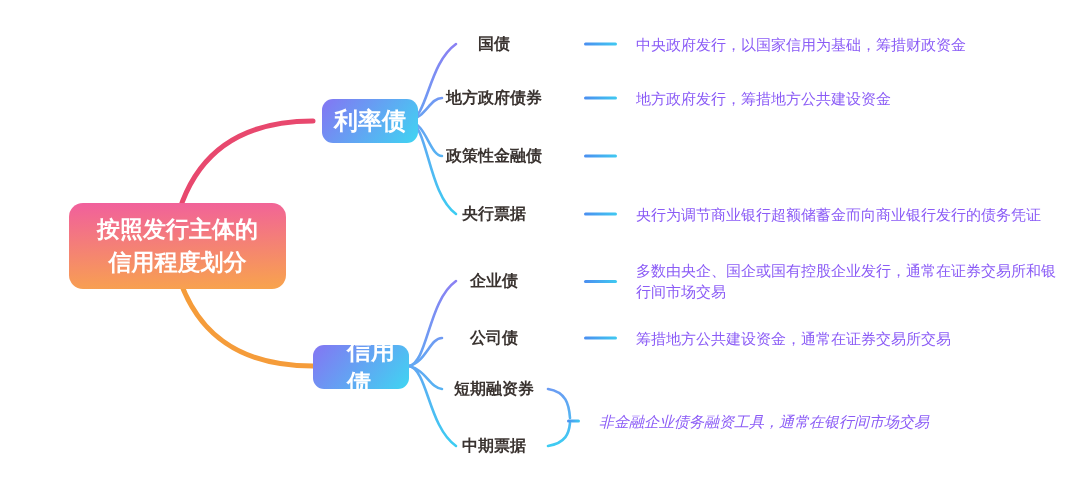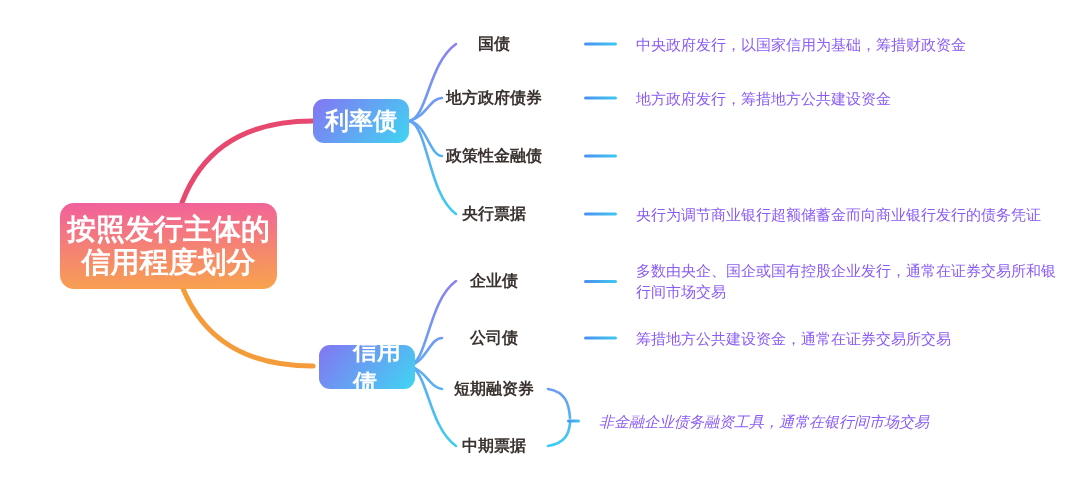--- a/index.html
+++ b/index.html
@@ -3,33 +3,33 @@
 <meta charset="utf-8">
 <style>
   html,body{margin:0;padding:0;background:#fff;}
   .canvas{
     position:relative;width:1080px;height:494px;background:#ffffff;
     font-family:"Liberation Sans","DejaVu Sans",sans-serif;overflow:hidden;
   }
   svg.links{position:absolute;left:0;top:0;width:1080px;height:494px;}
   .node{
     position:absolute;display:flex;align-items:center;justify-content:center;
-    color:#fff;font-weight:bold;box-sizing:border-box;
+    color:#fff;font-weight:bold;box-sizing:border-box;margin-left:9px;
   }
   .root-node{
     left:60px;top:203px;width:217px;height:86px;border-radius:14px;
     background:linear-gradient(178deg,#f15f9d 0%,#f8a44c 100%);
-    font-size:29px;line-height:33px;text-align:center;flex-direction:column;
+    font-size:23px;line-height:33px;text-align:center;flex-direction:column;
   }
   .branch-node{
     width:96px;height:44px;border-radius:11px;font-size:24px;
     background:linear-gradient(130deg,#8475f3 0%,#3fd5f2 100%);
   }
   #branch-rate{left:313px;top:99px;}
-  #branch-credit{left:319px;top:345px;padding-left:34px;}
+  #branch-credit{left:304px;top:345px;padding-left:34px;}
   .row{
     position:absolute;left:439px;display:flex;align-items:center;
     transform:translateY(-50%);
     gap:13px;
   }
   .leaf-label{
     width:110px;flex:none;text-align:center;
     font-weight:bold;font-size:16px;color:#3a3330;white-space:nowrap;
   }
   .dash{

